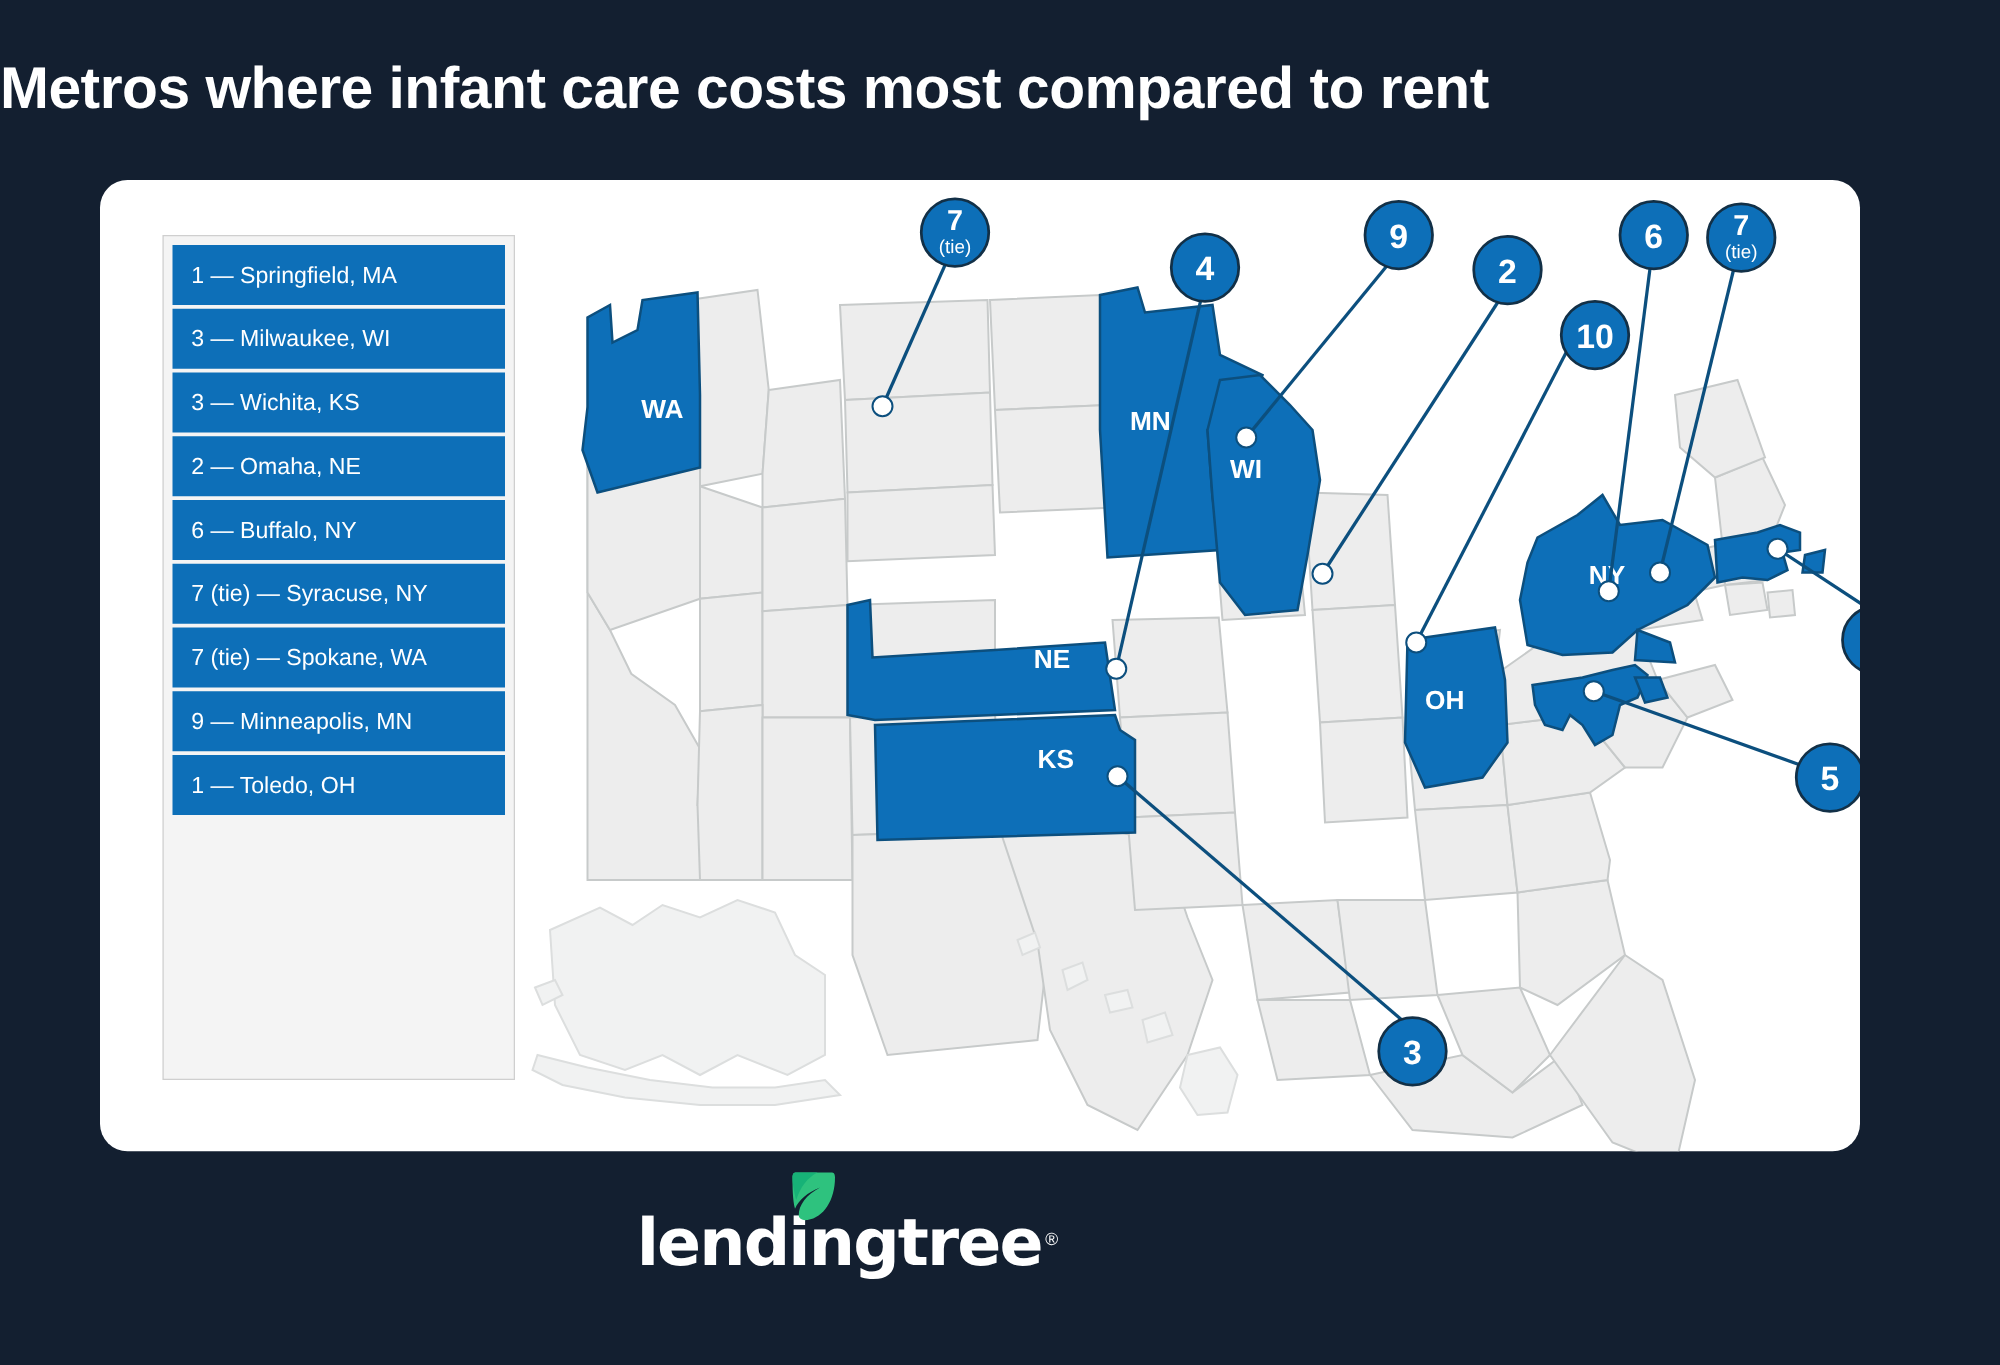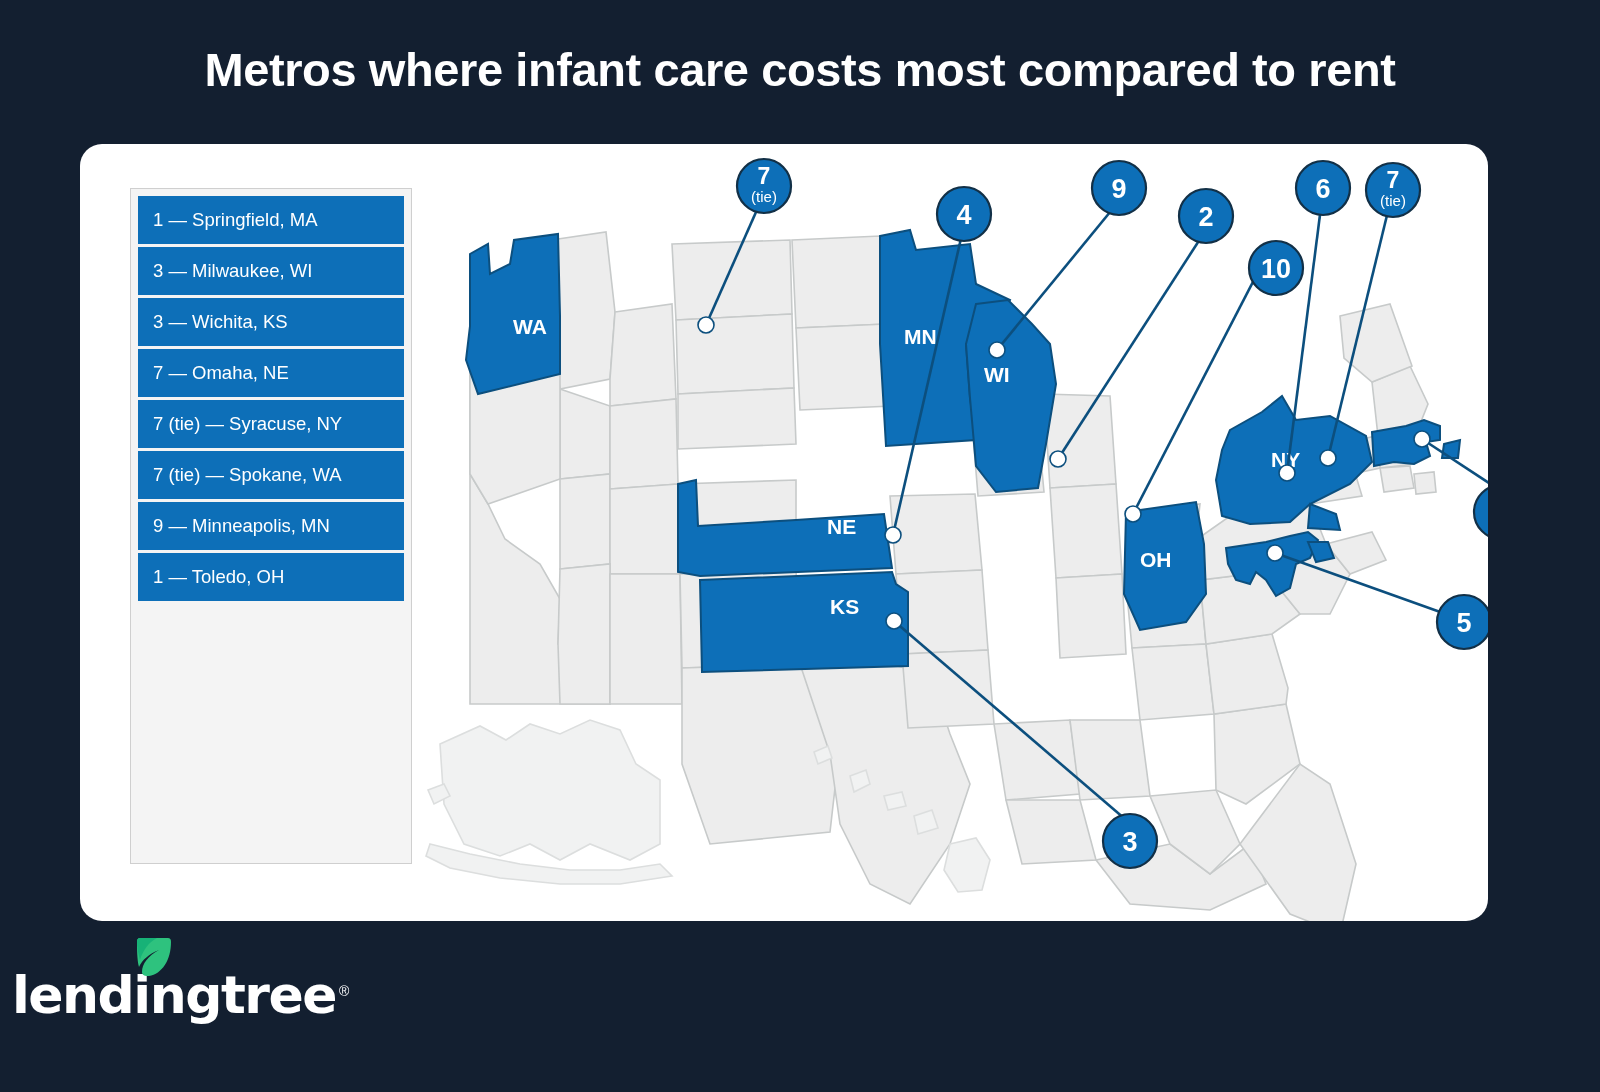--- a/index.html
+++ b/index.html
@@ -5,21 +5,21 @@
   html,body{margin:0;padding:0;}
   body{
     width:1600px;height:1092px;
     background:#131f30;
     font-family:"Liberation Sans", sans-serif;
     overflow:hidden;
     position:relative;
   }
   #page-title{
     position:absolute;left:0;top:42px;width:1600px;
-    text-align:center;
+    text-align:left;
     color:#ffffff;
     font-size:47px;
     font-weight:bold;
     letter-spacing:-0.4px;
   }
   #map-card{
     position:absolute;left:80px;top:144px;width:1408px;height:777px;
     background:#ffffff;border-radius:22px;
   }
   
@@ -50,22 +50,22 @@
   .st-label-dark{fill:#1b2430;font-size:21px;font-weight:bold;font-family:"Liberation Sans",sans-serif;}
   .lead{stroke:#0c4f7e;stroke-width:2.6;fill:none;}
   .dot{fill:#ffffff;stroke:#0c4f7e;stroke-width:1.6;}
   .badge-c{fill:#0d6fb8;stroke:#123047;stroke-width:2.2;}
   .badge-t{fill:#ffffff;font-family:"Liberation Sans",sans-serif;text-anchor:middle;}
   .badge-n{font-size:27px;font-weight:bold;}
   .badge-n-sm{font-size:23px;font-weight:bold;}
   .badge-s{font-size:15px;}
   
   #logo{
-    position:absolute;left:12px;top:955px;width:1356px;height:80px;
-    display:flex;align-items:center;justify-content:flex-start;
+    position:absolute;left:0;top:955px;width:1356px;height:80px;
+    display:flex;align-items:center;justify-content:center;
   }
   #logo-wrap{position:relative;display:flex;align-items:flex-end;}
   #logo-word{
     color:#ffffff;font-size:52px;font-weight:bold;letter-spacing:-1.5px;
     font-family:"DejaVu Sans", sans-serif;
   }
   #logo-reg{color:#ffffff;font-size:14px;margin-left:3px;margin-bottom:26px;}
   #logo-leaf{position:absolute;left:123px;top:-31px;width:40px;height:45px;}
 </style>
 </head>
@@ -79,21 +79,24 @@
     <div class="legend-row">
         <span>1 — Springfield, MA</span>
       </div>
     <div class="legend-row">
         <span>3 — Milwaukee, WI</span>
       </div>
     <div class="legend-row">
         <span>3 — Wichita, KS</span>
       </div>
     <div class="legend-row">
-        <span>7 — Omaha, NE</span>
+        <span>2 — Omaha, NE</span>
+      </div>
+    <div class="legend-row">
+        <span>6 — Buffalo, NY</span>
       </div>
     <div class="legend-row">
         <span>7 (tie) — Syracuse, NY</span>
       </div>
     <div class="legend-row">
         <span>7 (tie) — Spokane, WA</span>
       </div>
     <div class="legend-row">
         <span>9 — Minneapolis, MN</span>
       </div>

